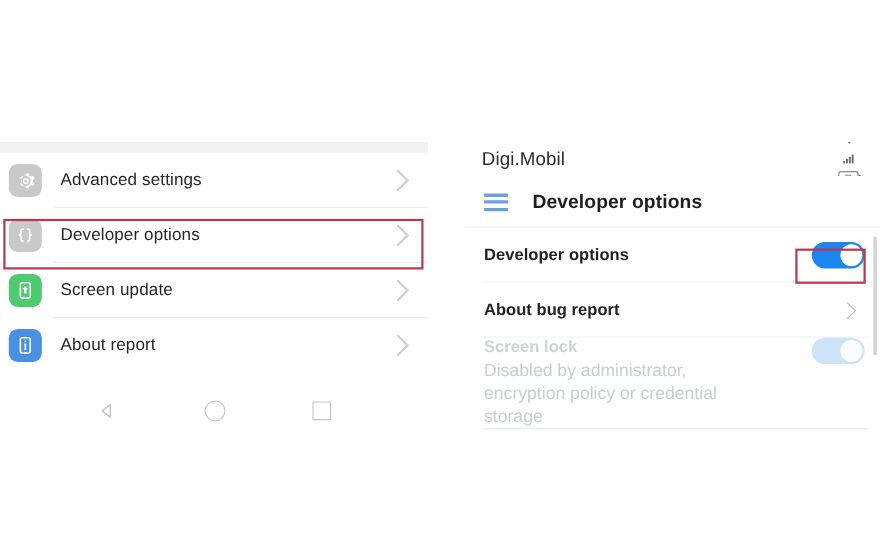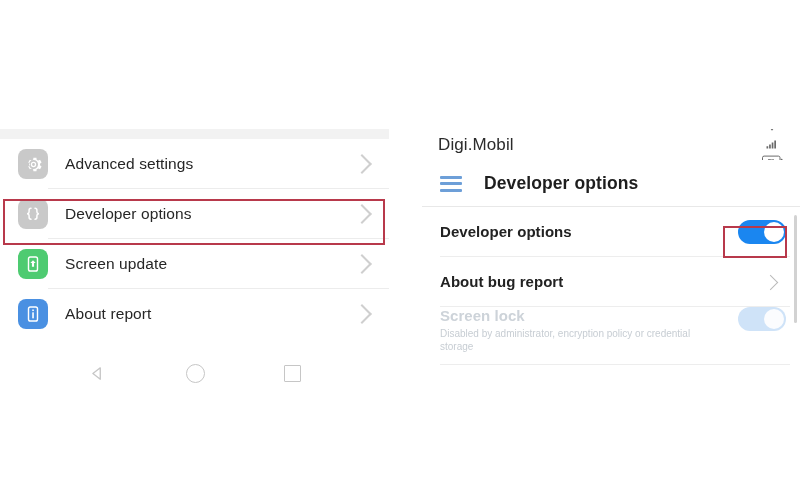--- a/index.html
+++ b/index.html
@@ -47,21 +47,21 @@
     top: 10px;
     width: 389px;
   }
   .settings-row {
     position: relative;
     height: 50px;
     display: flex;
     align-items: center;
     background: #ffffff;
     box-sizing: border-box;
-    padding-left: 18px;
+    padding-left: 8px;
     padding-right: 14px;
   }
   .settings-row .divider {
     position: absolute;
     left: 48px;
     right: 0px;
     bottom: 0;
     height: 1px;
     background: #ececec;
   }
@@ -240,21 +240,21 @@
     background: #ededed;
   }
   .pref-text { flex: 1 1 auto; }
   .pref-title {
     font-size: 15px;
     color: #222222;
     font-weight: bold;
     letter-spacing: 0.05px;
   }
   .pref-sub {
-    font-size: 10px;
+    font-size: 16px;
     color: #c7cdd3;
     line-height: 1.32;
     margin-top: 2px;
     max-width: 262px;
   }
   .pref-row.disabled .pref-title { color: #cdd3d9; font-weight: bold; }
 
   .chevron-dark {
     flex: 0 0 auto;
     width: 10px;

